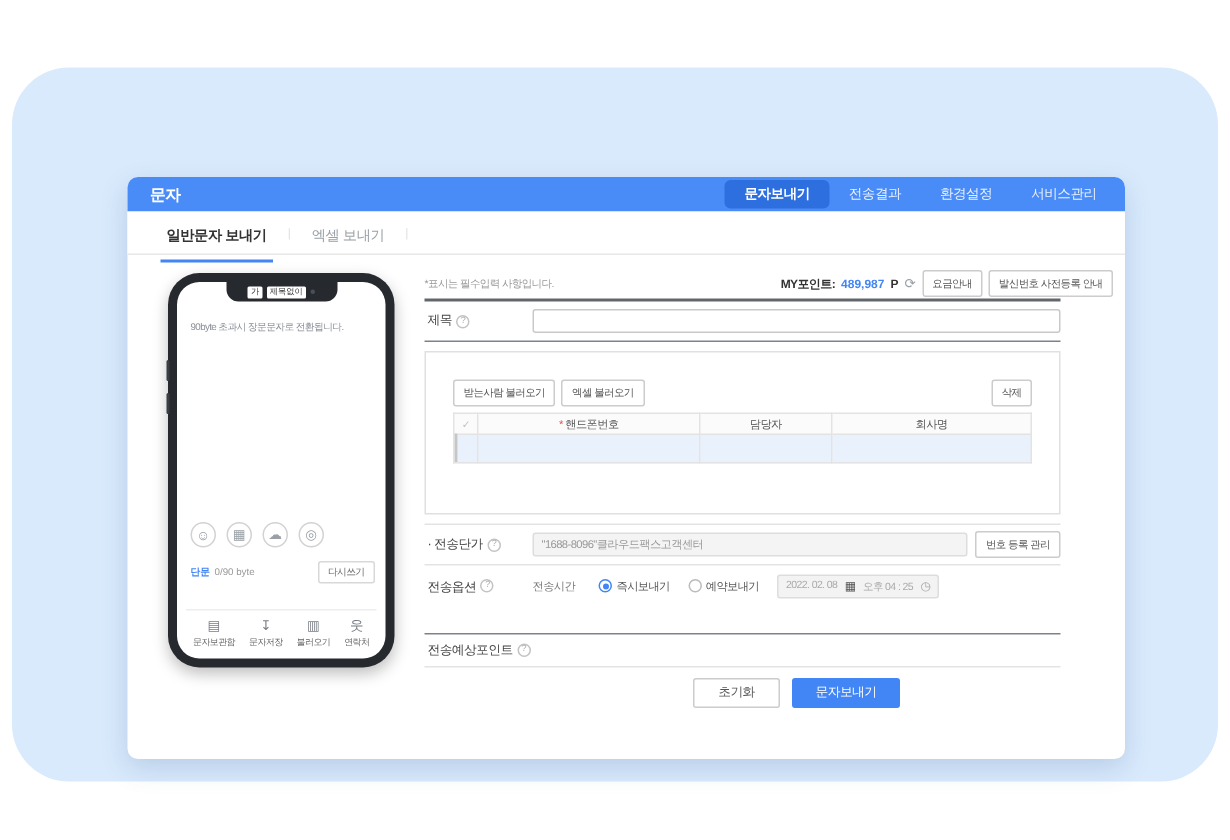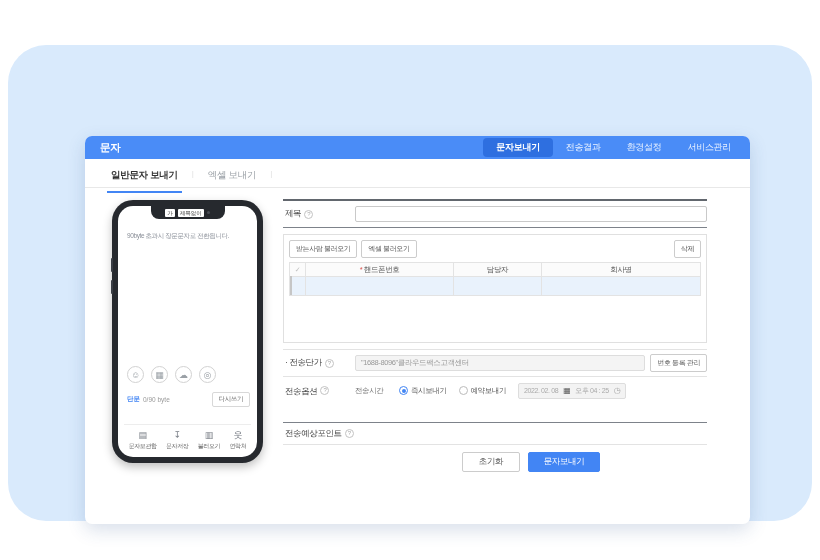--- a/index.html
+++ b/index.html
@@ -1,20 +1,20 @@
 <!DOCTYPE html>
 <html><head>
 <meta charset="utf-8">
 <style>
   * { margin:0; padding:0; box-sizing:border-box; }
   html,body { width:820px; height:560px; background:#ffffff; overflow:hidden;
     font-family:"Liberation Sans","DejaVu Sans",sans-serif; }
   .bg-card { position:absolute; left:8px; top:45px; width:804px; height:476px;
     background:#d9eafc; border-radius:38px; }
-  .window { position:absolute; left:85px; top:136px; width:665px; height:388px;
+  .window { position:absolute; left:85px; top:118px; width:665px; height:388px;
     background:#ffffff; border-radius:7px; box-shadow:0 6px 18px rgba(40,80,140,.18); }
 
   
   .titlebar { height:23px; background:#4a8cf7; border-radius:7px 7px 0 0;
     display:flex; align-items:center; padding:0 6px 0 15px; }
   .app-title { color:#fff; font-size:10.5px; font-weight:bold; letter-spacing:-.3px; }
   .menu { margin-left:auto; display:flex; height:100%; align-items:stretch; }
   .menu-item { color:#eaf2ff; font-size:9px; display:flex; align-items:center;
     padding:0 13px; cursor:pointer; letter-spacing:-.3px; }
   .menu-item.active { background:#2e6fe0; border-radius:4px; margin:2px 0; color:#fff; font-weight:bold; }
@@ -80,21 +80,21 @@
   .subject-input { width:100%; height:16px; border:1px solid #c9c9c9; border-radius:2px; background:#fff; }
 
   .row-recipients { height:122px; border-bottom:1px solid #e3e3e3; }
   .rec-label-col { align-items:flex-start; flex-direction:column; justify-content:flex-start;
     padding-top:52px; }
   .rec-label-line { display:flex; align-items:center; gap:3px; }
   .count-badge { margin-top:7px; margin-left:10px; background:#eef1f5; border-radius:8px;
     padding:2px 11px; font-size:7.5px; color:#666; display:flex; gap:3px; align-items:center; }
   .count-badge b { color:#4285f4; }
   .rec-box { margin:6px 0; border:1px solid #e0e0e0; flex:1; align-self:stretch;
-    display:flex; flex-direction:column; padding:5px; }
+    display:flex; flex-direction:column; padding:18px; }
   .rec-btns { display:flex; gap:4px; margin-bottom:4px; }
   .rec-btns .spacer { flex:1; }
   table.rec-table { border-collapse:collapse; width:100%; table-layout:fixed; }
   .rec-table th, .rec-table td { border:1px solid #e3e3e3; font-weight:normal; }
   .rec-table th { background:#fbfbfb; font-size:7.5px; color:#555; height:14px; letter-spacing:-.4px; }
   .rec-table td { height:13px; background:#e9f2fc; }
   .req-star { color:#d9534f; }
   .chk-head { color:#c0c0c0; font-size:7px; }
   .chk-box { width:8px; height:8px; border:1px solid #c6c6c6; background:#fff; margin:0 auto; cursor:pointer; }
 
@@ -198,20 +198,31 @@
           <span class="ptool">
             <span class="ptool-icon">웃</span>
             <span class="ptool-label">연락처</span>
           </span>
         </div>
       </div>
     </div>
 
     <div class="form-area">
 
+      <div class="info-row">
+        <span class="required-note">*표시는 필수입력 사항입니다.</span>
+        <div class="points-wrap">
+          <span class="points-label">MY포인트:</span>
+          <span class="points-value">489,987</span>
+          <span class="points-unit">P</span>
+          <span class="refresh-icon">⟳</span>
+          <button class="mini-btn">요금안내</button>
+          <button class="mini-btn">발신번호 사전등록 안내</button>
+        </div>
+      </div>
 
       <div class="form-body">
 
         <div class="frow row-subject">
           <div class="label-col">
             <span>제목</span>
             <span class="help">?</span>
           </div>
           <div class="content-col">
             <input class="subject-input" style="">

